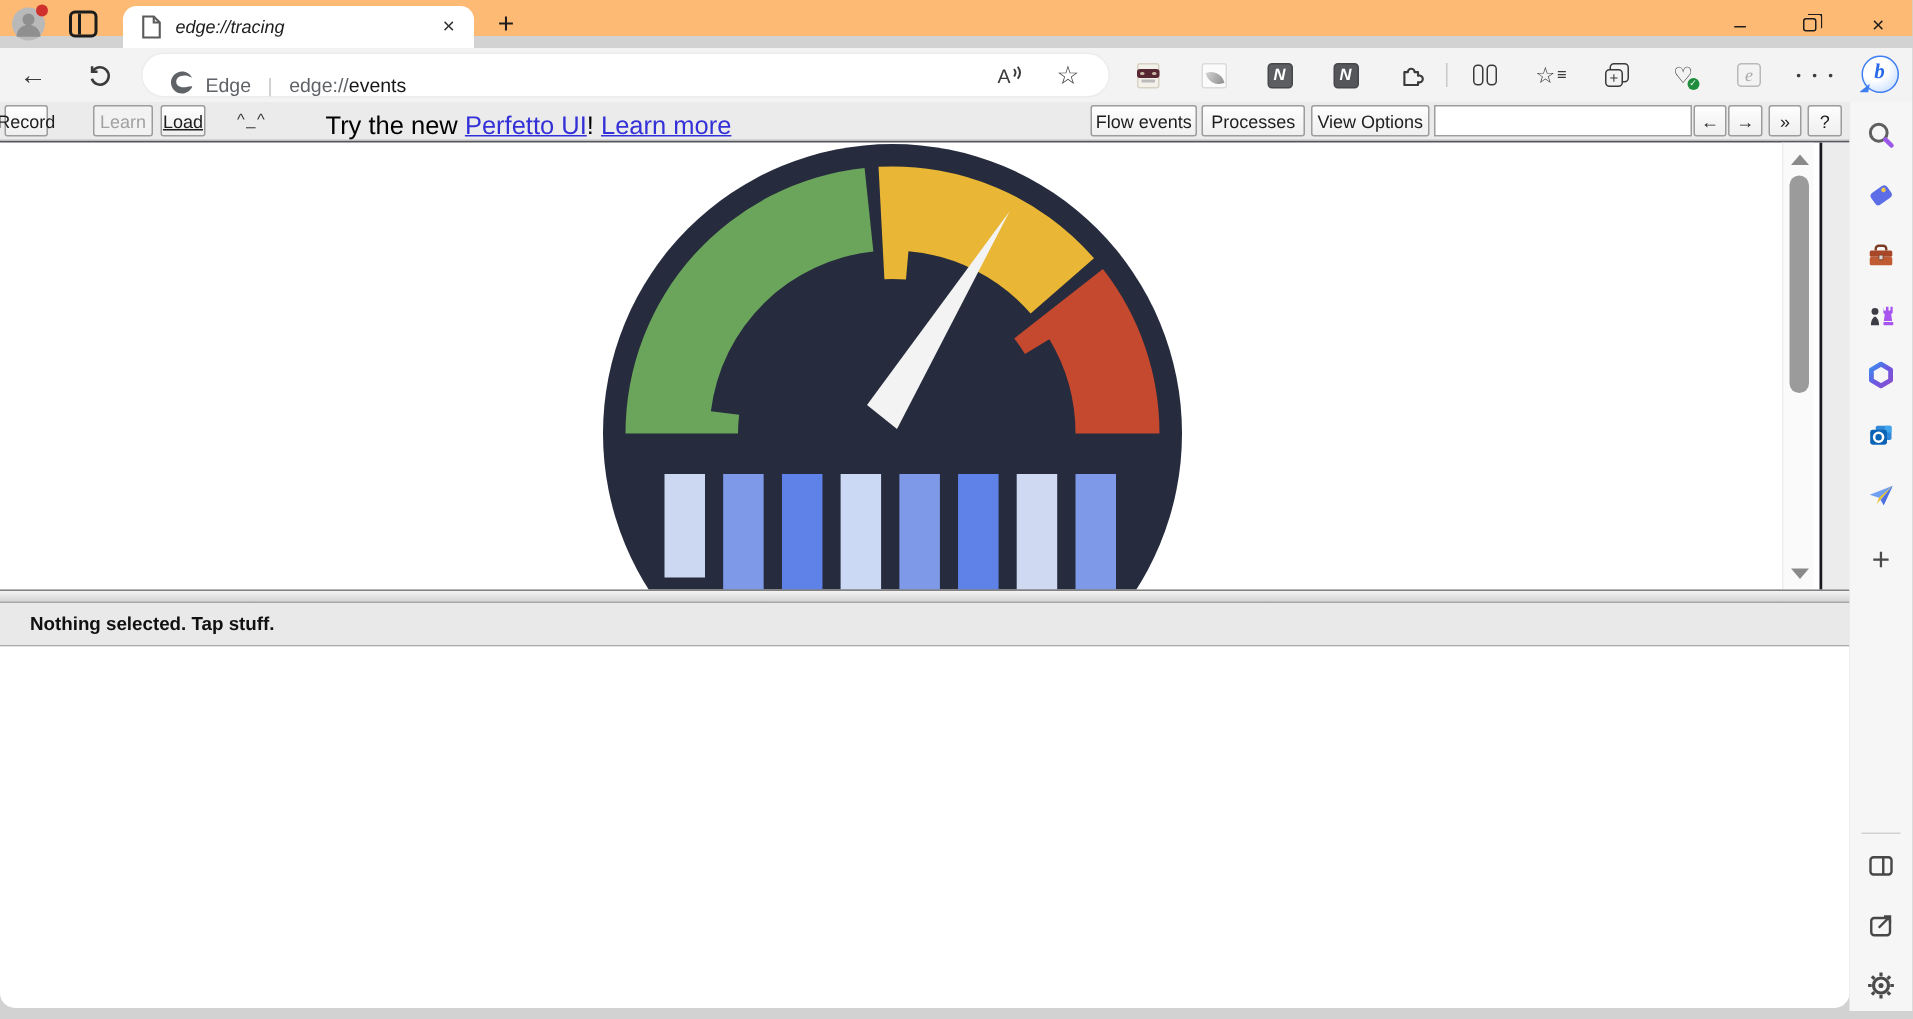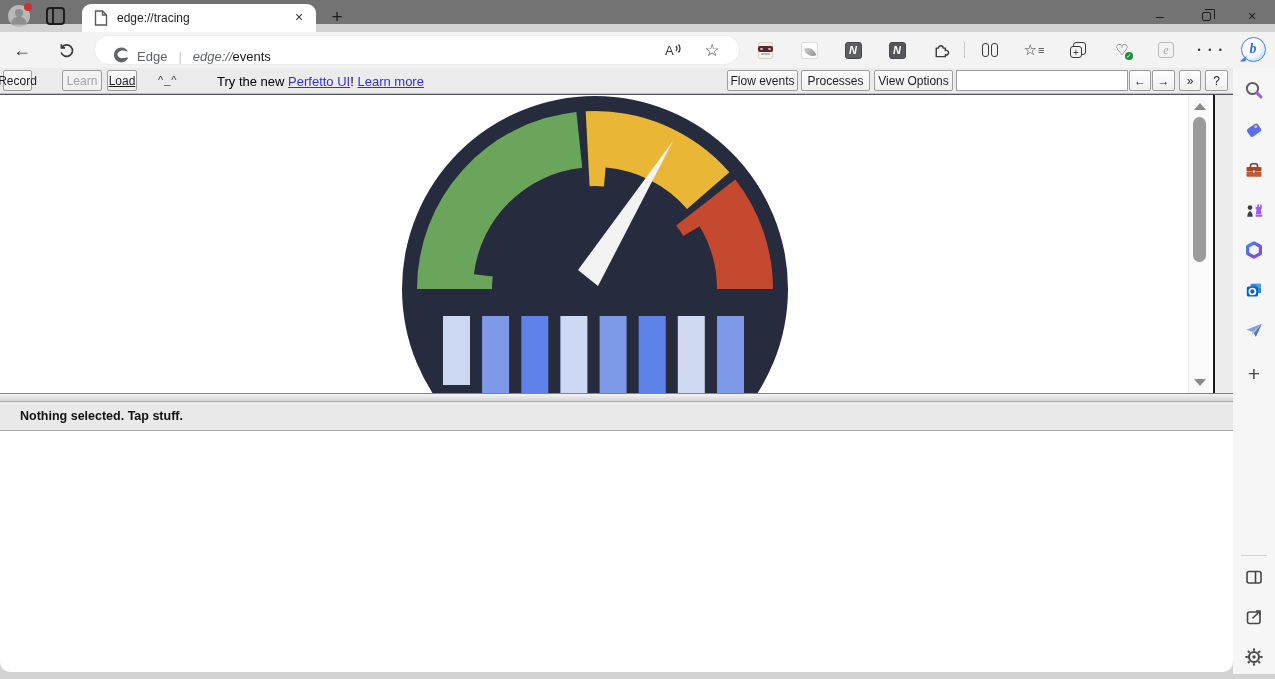--- a/index.html
+++ b/index.html
@@ -1,20 +1,20 @@
 <!DOCTYPE html>
 <html><head>
 <meta charset="utf-8">
 <style>
   * { box-sizing: border-box; margin: 0; padding: 0; }
   html,body { width:1275px; height:679px; overflow:hidden; }
   body { font-family:"Liberation Sans", sans-serif; background:#d2d2d2; position:relative; }
 
   
-  .titlebar { position:absolute; top:0; left:0; right:0; height:24px; background:#737373; }
+  .titlebar { position:absolute; top:0; left:0; right:0; height:24px; background:#fdba74;font-style:italic; }
   .avatar { position:absolute; left:8px; top:5px; width:22px; height:22px; border-radius:50%; background:#b9b9b9; overflow:visible; cursor:pointer; }
   .avatar svg { position:absolute; left:0; top:0; }
   .avatar .dot { position:absolute; right:-2px; top:-2px; width:8px; height:8px; border-radius:50%; background:#d0312d; }
   .wsicon { position:absolute; left:46px; top:7px; width:19px; height:18px; border:2px solid #1c1c1c; border-radius:4px; }
   .wsicon i { position:absolute; left:4px; top:0; bottom:0; width:2px; background:#1c1c1c; }
   .tab { position:absolute; left:82px; top:4px; width:234px; height:28px; background:#ffffff; border-radius:9px 9px 0 0; display:flex; align-items:center; padding:0 8px 0 12px; }
   .tabtitle { font-size:12px; color:#1d1d1d; margin-left:9px; flex:1; white-space:nowrap; overflow:hidden; }
   .tabclose { font-size:14px; color:#333; width:18px; height:18px; line-height:17px; text-align:center; border-radius:4px; cursor:pointer; }
   .newtab { position:absolute; left:324px; top:5px; width:26px; height:24px; font-size:19px; font-weight:200; color:#1d1d1d; text-align:center; line-height:23px; cursor:pointer; }
   .wincontrols { position:absolute; right:0; top:0; height:32px; display:flex; }
@@ -22,21 +22,21 @@
   .restorebox { display:block; width:9px; height:9px; border:1.4px solid #1d1d1d; border-radius:2px; position:relative; }
   .restorebox:before { content:""; position:absolute; left:2px; top:-4px; width:9px; height:9px; border-top:1.4px solid #1d1d1d; border-right:1.4px solid #1d1d1d; border-radius:0 2px 0 0; }
 
   
   .toolbar { position:absolute; top:32px; left:0; right:0; height:36px; background:#f3f3f3; }
   .icbox { position:absolute; top:4px; width:28px; height:28px; display:flex; align-items:center; justify-content:center; border-radius:5px; cursor:pointer; }
   .icbox.nc { cursor:default; }
   .addr { position:absolute; left:94px; top:3px; width:646px; height:30px; background:#fff; border:1px solid #ececec; border-radius:15px; display:flex; align-items:flex-end; padding-left:17px; }
   .addr .ename { font-size:13px; color:#5f6368; margin-left:7px; }
   .addr .sep { color:#c8c8c8; margin:0 11px; font-size:13px; }
-  .addr .scheme { font-size:13px; color:#5f6368;font-style:italic; }
+  .addr .scheme { font-size:13px; color:#5f6368; }
   .addr .host { font-size:13px; color:#17171a; font-weight:500; }
   .extN { width:17px; height:17px; background:#5d5e61; border:1px solid #46474a; border-radius:3px; color:#fff; font-size:11px; font-style:italic; font-weight:bold; display:flex; align-items:center; justify-content:center; }
   .maskext { width:15px; height:17px; background:#f4f1ea; border:1px solid #d8d2c4; border-radius:2px; position:relative; }
   .maskext i { position:absolute; left:-1px; right:-1px; top:3px; height:6px; background:#582832; border-radius:2px; }
   .maskext i:before, .maskext i:after { content:""; position:absolute; top:2px; width:3px; height:2.5px; background:#c9b9a5; border-radius:50%; }
   .maskext i:before { left:2px; } .maskext i:after { right:2px; }
   .maskext u { position:absolute; left:2px; right:2px; bottom:3px; height:1.5px; background:#bbb; }
   .leafext { width:17px; height:17px; background:#fbfbfb; border:1px solid #dcdcdc; border-radius:2px; position:relative; overflow:hidden; }
   .leafext i { position:absolute; left:3px; top:4px; width:10px; height:10px; background:linear-gradient(135deg,#d2d2d2,#8e8e8e); border-radius:0 90% 0 90%; transform:rotate(-18deg); }
   .vdiv { position:absolute; left:964px; top:10px; width:1px; height:16px; background:#c9c9c9; }
@@ -54,21 +54,21 @@
   .dots { font-size:9px; letter-spacing:2.5px; color:#3a3a3a; }
   .bing { width:25px; height:25px; border-radius:50%; background:radial-gradient(circle at 35% 30%, #ffffff 40%, #dbeaff 70%, #b9d4ff 100%); border:1.6px solid #3d7ef2; position:relative; display:flex; align-items:center; justify-content:center; }
   .bing b { font-size:14px; font-style:italic; color:#2a6ae8; font-family:"Liberation Serif",serif; }
   .bing:after { content:""; position:absolute; left:-2px; bottom:-1px; width:7px; height:7px; background:#3d7ef2; clip-path:polygon(0 100%, 100% 20%, 85% 100%); border-radius:1px; }
 
   
   .ttb { position:absolute; top:68px; left:0; right:42px; height:26px; background:#ebebeb; border-bottom:1px solid #bdbdbd; font-size:12px; }
   .tbtn { position:absolute; top:2px; height:21px; background:linear-gradient(#fefefe,#efefef); border:1px solid #9d9d9d; border-radius:2px; color:#1d1d1d; font-size:12px; display:flex; align-items:center; justify-content:center; cursor:pointer; font-family:"Liberation Sans",sans-serif; }
   .tbtn.dis { color:#a2a2a2; cursor:default; background:#f2f2f2; }
   .emoticon { position:absolute; left:158px; top:6px; font-size:11px; color:#3c3c3c; letter-spacing:1px; }
-  .promo { position:absolute; left:217px; top:6px; font-size:13px; color:#000; white-space:nowrap; }
+  .promo { position:absolute; left:217px; top:6px; font-size:17px; color:#000; white-space:nowrap; }
   .promo a { color:#3430d8; text-decoration:underline; cursor:pointer; }
   .tfind { position:absolute; left:956px; top:2px; width:172px; height:21px; background:#fff; border:1px solid #9d9d9d; font-size:12px; padding:0 4px; outline:none; }
 
   
   .timeline { position:absolute; top:94px; left:0; width:1233px; height:299px; background:#fff; border-top:1px solid #53565d; overflow:hidden; }
   .gauge { position:absolute; left:400px; top:0; }
   .vscroll { position:absolute; left:1188px; top:0; width:21px; height:299px; background:#fafafa; border-left:1px solid #ededed; }
   .sarr { position:absolute; left:5px; width:0; height:0; border-left:6px solid transparent; border-right:6px solid transparent; cursor:pointer; }
   .sarr.up { top:8px; border-bottom:7px solid #8a8a8a; }
   .sarr.dn { bottom:8px; border-top:7px solid #8a8a8a; }

